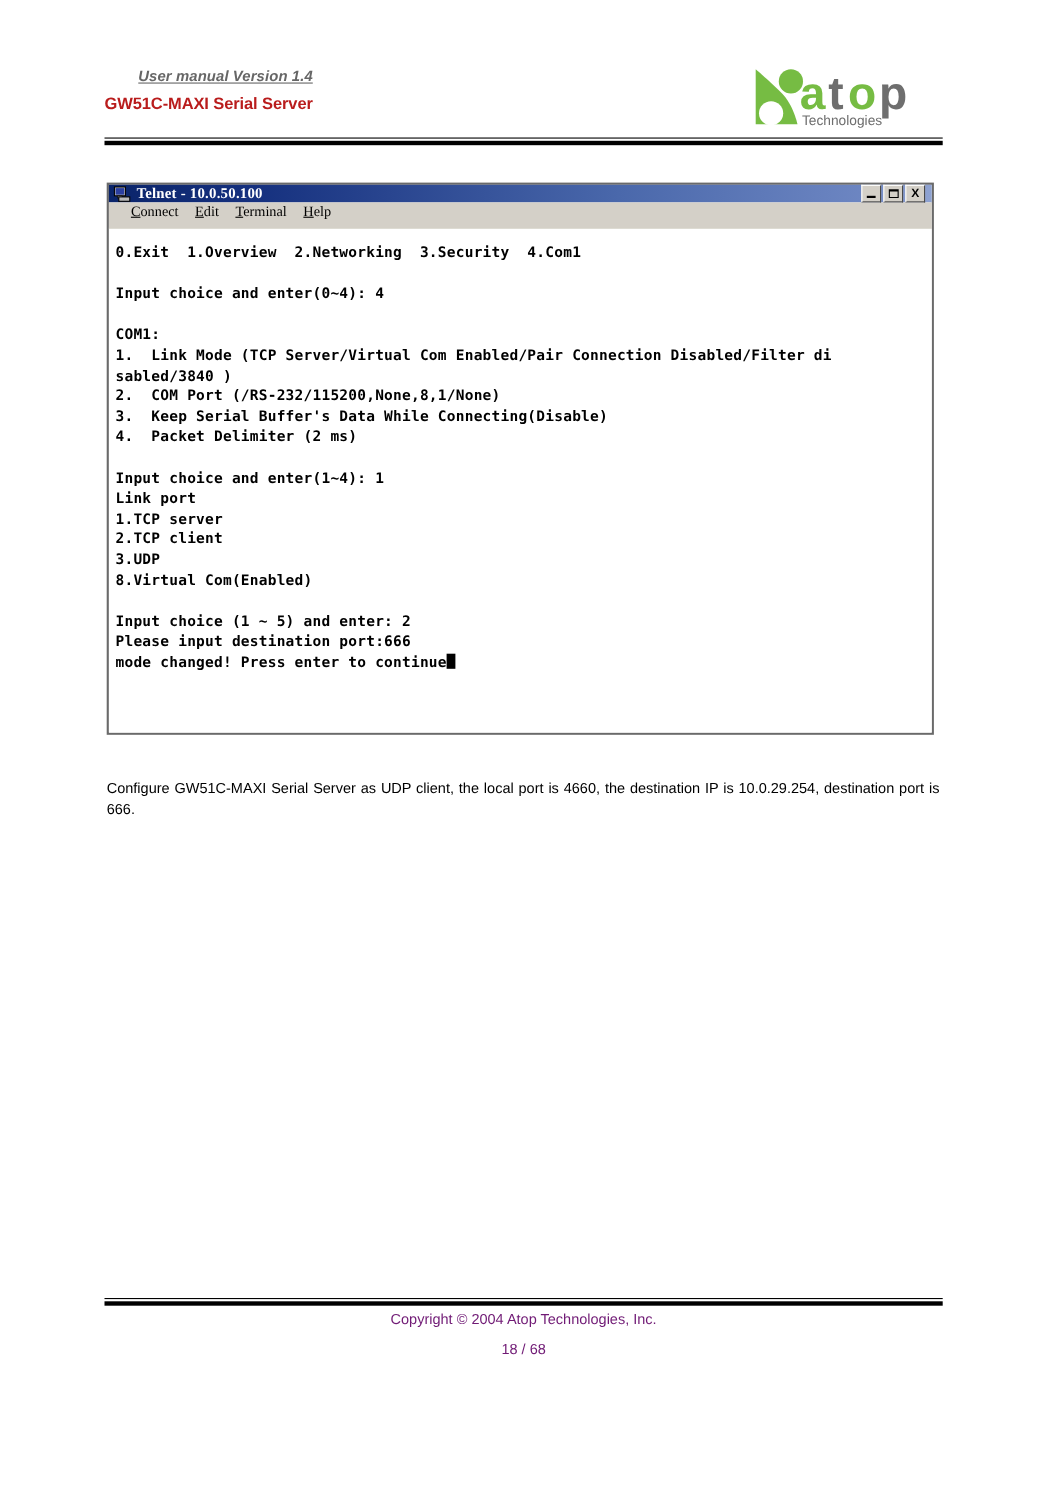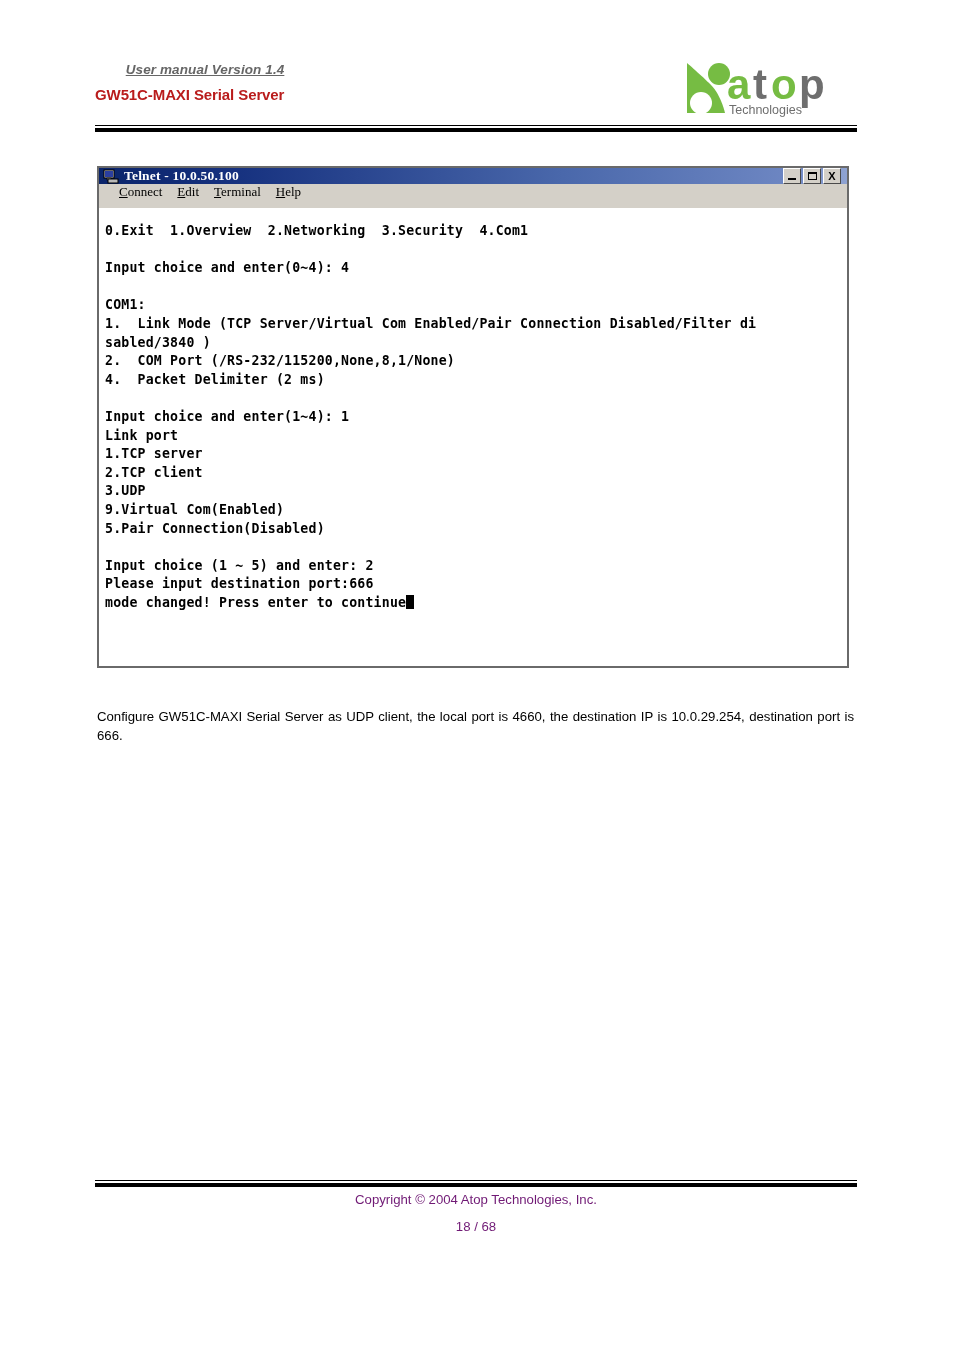--- a/index.html
+++ b/index.html
@@ -309,29 +309,29 @@
 
     <div class="terminal">
       <div class="term-line">0.Exit  1.Overview  2.Networking  3.Security  4.Com1</div>
       <div class="term-line blank"></div>
       <div class="term-line">Input choice and enter(0~4): 4</div>
       <div class="term-line blank"></div>
       <div class="term-line">COM1:</div>
       <div class="term-line">1.  Link Mode (TCP Server/Virtual Com Enabled/Pair Connection Disabled/Filter di</div>
       <div class="term-line">sabled/3840 )</div>
       <div class="term-line">2.  COM Port (/RS-232/115200,None,8,1/None)</div>
+      <div class="term-line">3.  Keep Serial Buffer's Data While Connecting(Disable)</div>
       <div class="term-line">4.  Packet Delimiter (2 ms)</div>
       <div class="term-line blank"></div>
       <div class="term-line">Input choice and enter(1~4): 1</div>
       <div class="term-line">Link port</div>
       <div class="term-line">1.TCP server</div>
       <div class="term-line">2.TCP client</div>
       <div class="term-line">3.UDP</div>
-      <div class="term-line">9.Virtual Com(Enabled)</div>
-      <div class="term-line">5.Pair Connection(Disabled)</div>
+      <div class="term-line">8.Virtual Com(Enabled)</div>
       <div class="term-line blank"></div>
       <div class="term-line">Input choice (1 ~ 5) and enter: 2</div>
       <div class="term-line">Please input destination port:666</div>
       <div class="term-line"><span>mode changed! Press enter to continue</span><span class="cursor-block"></span></div>
     </div>
   </div>
 
   <p class="body-paragraph">Configure GW51C-MAXI Serial Server as UDP client, the local port is 4660, the destination IP is 10.0.29.254, destination port is 666.</p>
 
   <div class="frule-thin"></div>

